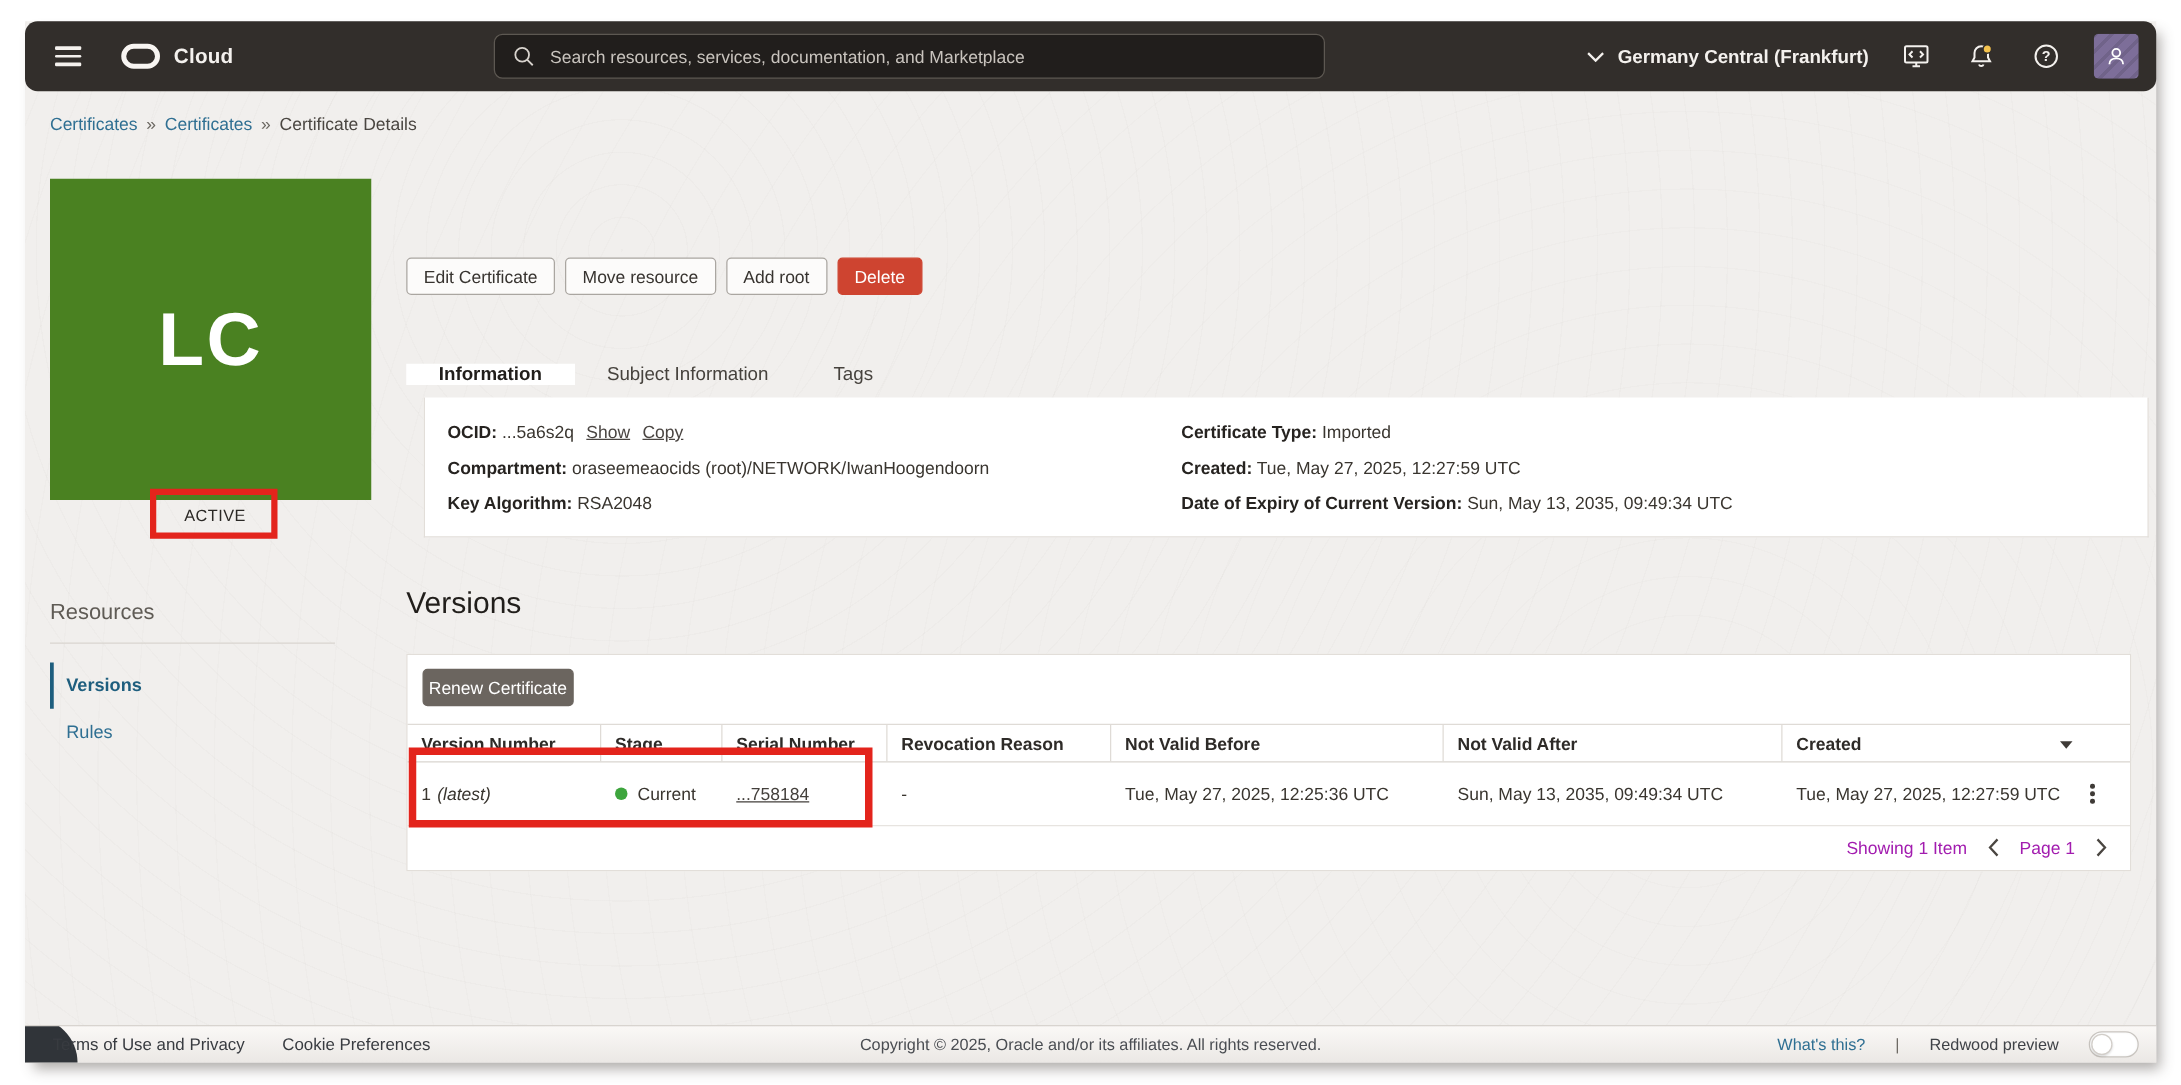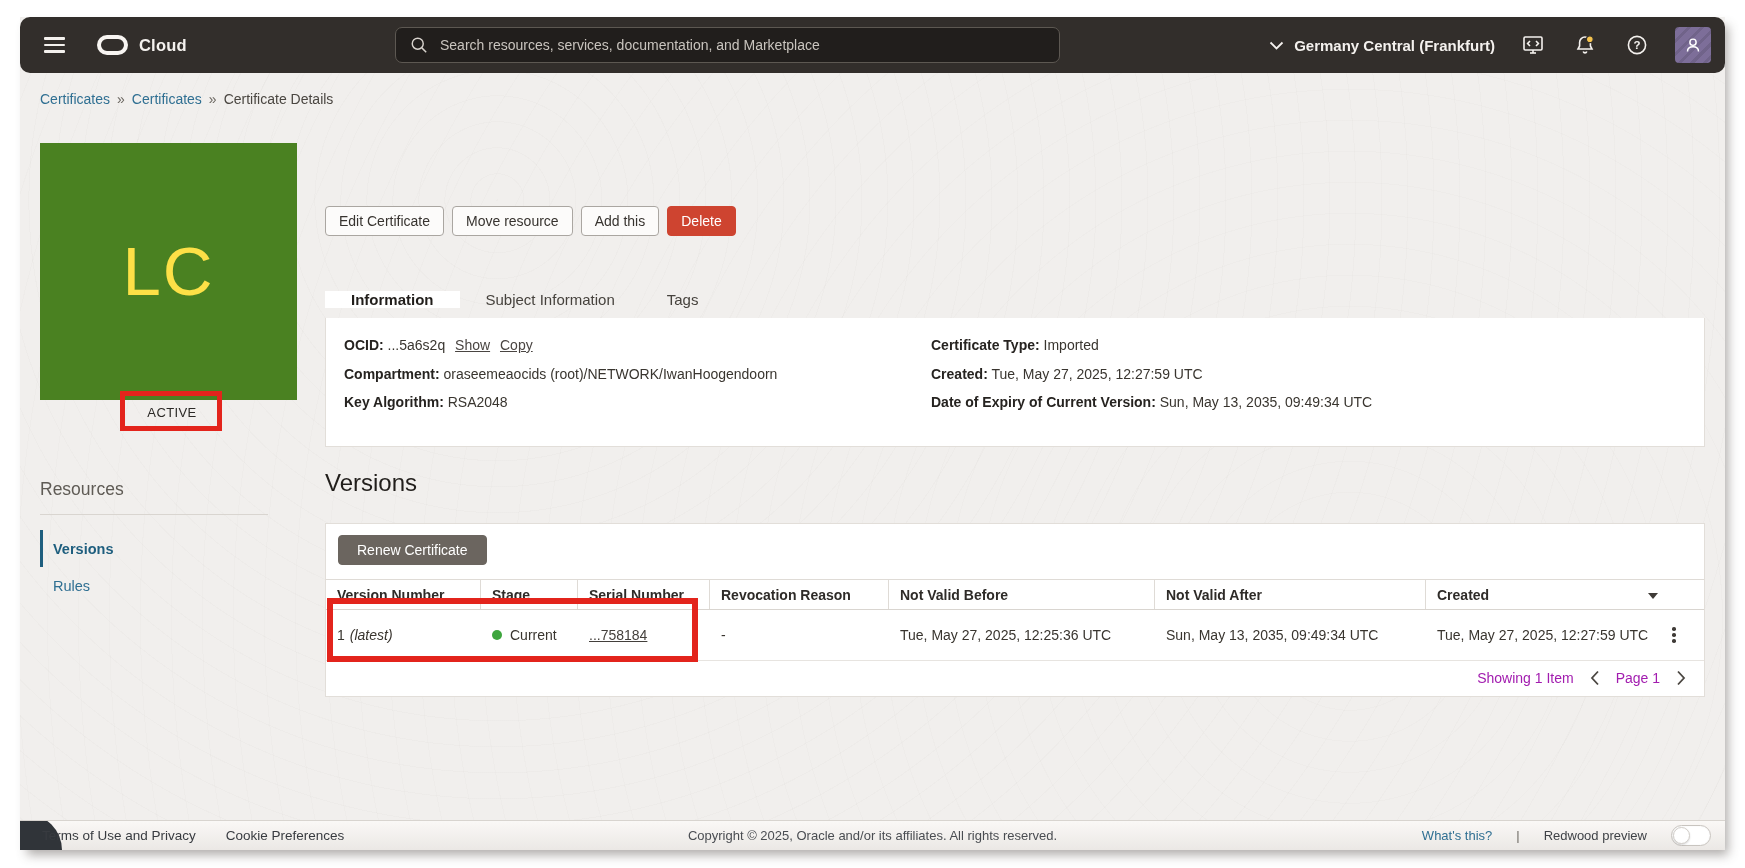--- a/index.html
+++ b/index.html
@@ -44,21 +44,21 @@
   }
 
   
   .breadcrumb { position:absolute; left:20px; top:74px; font-size:14px; color:#6b6761; display:flex; gap:7px; align-items:center; }
   .breadcrumb a { color:#2f6f92; text-decoration:none; cursor:pointer; }
   .crumb-current { color:#4a4641; }
 
   
   .cert-avatar { position:absolute; left:20px; top:126px; width:257px; height:257px; background:#4a8121;
     display:flex; align-items:center; justify-content:center; }
-  .cert-avatar span { color:#fde047; font-size:69px; font-weight:400; letter-spacing:2px; }
+  .cert-avatar span { color:#ffffff; font-size:60px; font-weight:700; letter-spacing:2px; }
   .status-label { position:absolute; left:102px; top:376px; width:100px; height:38px;
     display:flex; align-items:center; justify-content:center; font-size:13px; color:#2b2926; letter-spacing:.4px; }
   .annotation-1 { position:absolute; left:100px; top:374px; width:102px; height:40px; border:5px solid #e3241c; pointer-events:none; z-index:10; }
 
   .resources-heading { position:absolute; left:20px; top:462px; font-size:17.5px; color:#5f5b55; font-weight:400; }
   .resources-divider { position:absolute; left:20px; top:497px; width:228px; height:1px; background:#d9d5d0; }
   .resources-list { position:absolute; left:20px; top:513px; width:228px; }
   .res-item { display:flex; align-items:center; height:37px; padding-left:10px; font-size:14.5px; color:#2f6f92; cursor:pointer; border-left:3px solid transparent; }
   .res-item.active { color:#1e5e7e; font-weight:700; border-left:3px solid #1e5e7e; }
 
@@ -68,30 +68,30 @@
   .btn { height:30px; padding:0 13px; font-size:14px; font-family:inherit; border-radius:4px; cursor:pointer;
     background:#fcfbfa; border:1px solid #aaa6a1; color:#37332f; }
   .btn-danger { background:#ce4430; border:1px solid #ce4430; color:#ffffff; }
 
   
   .tabs { position:absolute; left:305px; top:263px; display:flex; align-items:center; height:38px; }
   .tab { display:flex; align-items:center; justify-content:center; padding:0 26px; font-size:15px; color:#46423d; cursor:pointer; }
   .tab.active { background:#ffffff; font-weight:700; color:#211e1b; min-width:120px; }
 
   
-  .info-card { position:absolute; left:305px; top:301px; width:1380px; height:129px; background:#ffffff; border:1px solid #e2ded9; border-top:none;
+  .info-card { position:absolute; left:319px; top:301px; width:1380px; height:112px; background:#ffffff; border:1px solid #e2ded9; border-top:none;
     display:grid; grid-template-columns:587px 1fr; padding:13px 0 0 18px; }
   .info-col .info-row { line-height:28.5px; font-size:14px; color:#39352f; white-space:nowrap; }
   .info-row b { color:#262320; }
   .inline-link { color:#4a4542; text-decoration:underline; cursor:pointer; margin-left:6px; }
 
   
   .versions-heading { position:absolute; left:305px; top:452px; font-size:24px; font-weight:400; color:#211e1b; }
   .versions-card { position:absolute; left:305px; top:506px; width:1380px; height:174px; background:#ffffff; border:1px solid #e2ded9; }
-  .renew-btn { position:absolute; left:12px; top:11px; height:30px; padding:0 18px; font-size:14px; font-family:inherit;
+  .renew-btn { position:absolute; left:12px; top:11px; height:30px; padding:0 4px; font-size:14px; font-family:inherit;
     background:#6b655f; color:#ffffff; border:1px solid #6b655f; border-radius:4px; cursor:pointer; }
 
   .vtable { position:absolute; left:0; top:55px; width:100%; }
   .vrow { display:grid; grid-template-columns:155px 97px 132px 179px 266px 271px 1fr 36px; align-items:center; }
   .vhead { height:31px; border-top:1px solid #dfdbd6; border-bottom:1px solid #d9d5d0; font-weight:700; font-size:14px; color:#2e2b28; }
   .vhead .vcell { height:100%; display:flex; align-items:center; position:relative; }
   .vhead .vcell:nth-child(-n+6) { border-right:1px solid #dfdbd6; }
   .vcell { padding-left:11px; }
   .vbody { height:51px; font-size:14px; color:#39352f; border-bottom:1px solid #e7e4e0; }
   .latest-tag { font-style:italic; margin-left:5px; }
@@ -206,21 +206,21 @@
     <div class="resources-divider"></div>
     <div class="resources-list">
       <div class="res-item active">Versions</div>
       <div class="res-item">Rules</div>
     </div>
 
 
     <div class="actions-row">
       <button class="btn">Edit Certificate</button>
       <button class="btn">Move resource</button>
-      <button class="btn">Add this</button>
+      <button class="btn">Add root</button>
       <button class="btn btn-danger">Delete</button>
     </div>
 
     <div class="tabs">
       <div class="tab active">Information</div>
       <div class="tab">Subject Information</div>
       <div class="tab">Tags</div>
     </div>
 
     <div class="info-card">

